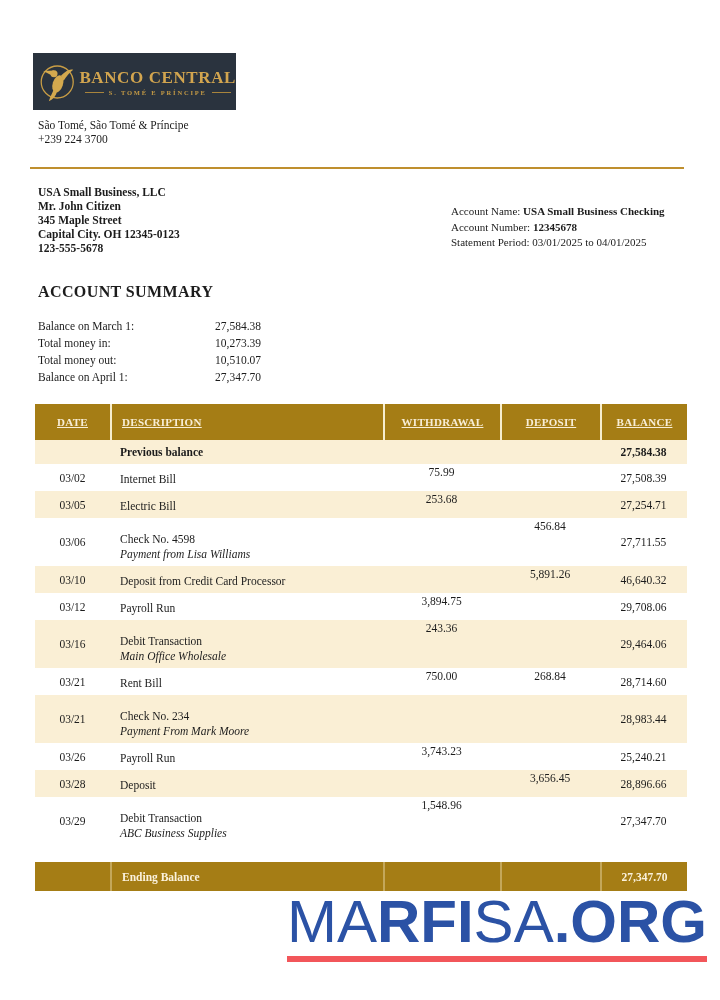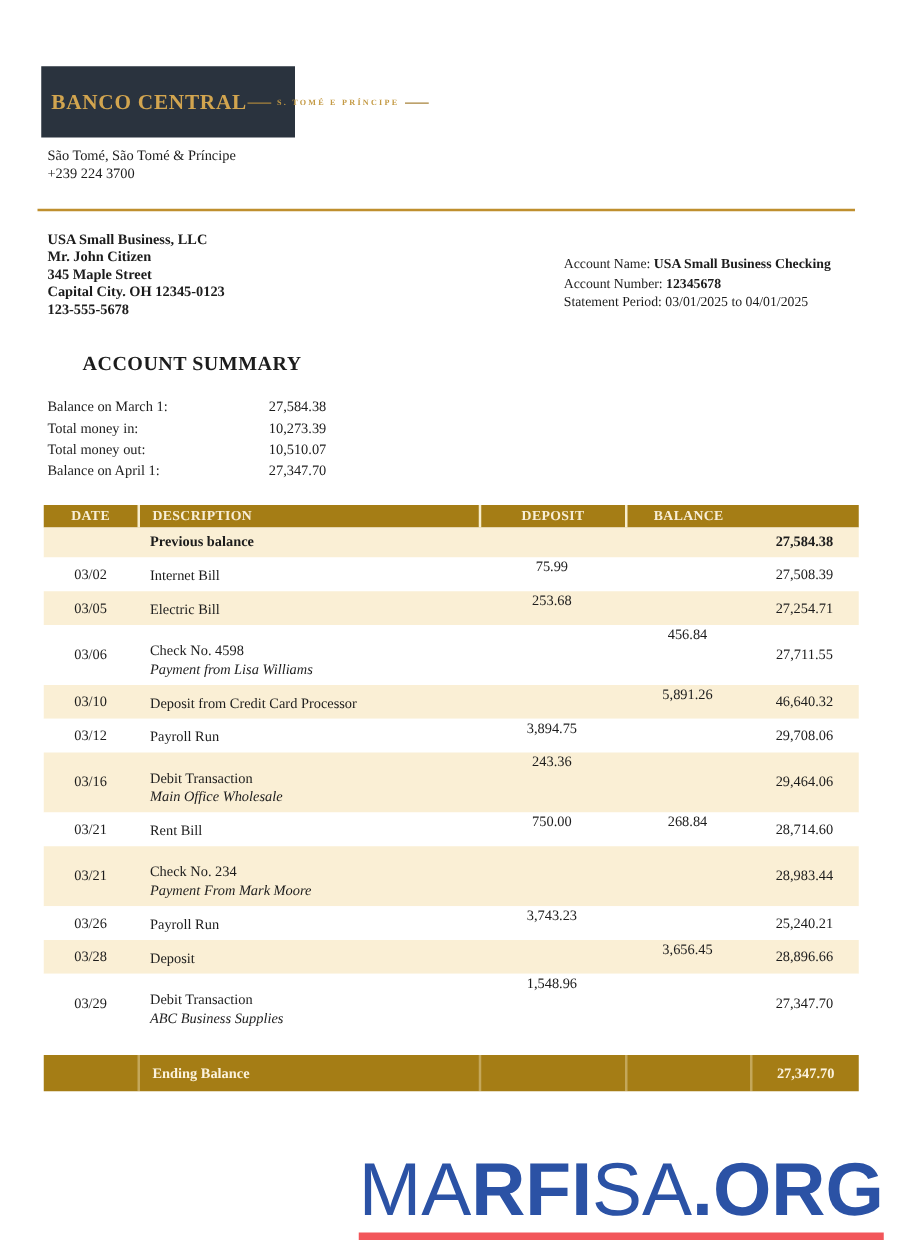--- a/index.html
+++ b/index.html
@@ -11,60 +11,60 @@
   html,body{background:#fff;}
   .page{
     position:relative;width:720px;height:1000px;background:#fff;overflow:hidden;
     font-family:"Liberation Serif","DejaVu Serif",serif;color:var(--ink);
   }
   
   .logo-box{
     position:absolute;left:33px;top:53px;width:203px;height:57px;
     background:var(--navy);display:flex;align-items:center;padding-left:5px;
   }
-  .logo-text{margin-left:3px;display:flex;flex-direction:row;align-items:center;}
+  .logo-text{margin-left:3px;display:flex;flex-direction:column;align-items:center;}
   .logo-name{font-size:17px;font-weight:bold;color:var(--logo-gold);letter-spacing:.6px;white-space:nowrap;}
   .logo-sub{display:flex;align-items:center;gap:5px;margin-top:1px;}
   .logo-sub span{font-size:6.5px;font-weight:bold;color:#c49a45;letter-spacing:1.8px;white-space:nowrap;}
   .dash{width:19px;height:1px;background:#a8843c;}
   
   .contact{position:absolute;left:38px;top:118px;font-size:11.5px;line-height:14px;}
   
   .gold-rule{position:absolute;left:30px;top:167px;width:654px;height:2px;background:var(--rule-gold);}
   
   .customer{position:absolute;left:38px;top:185px;font-weight:bold;font-size:11.5px;line-height:14px;}
   
   .acct-info{position:absolute;left:451px;top:204px;font-size:11px;line-height:15.5px;}
   .acct-info .val-b{font-weight:bold;}
   
-  .summary-title{position:absolute;left:38px;top:283px;font-size:16px;font-weight:bold;letter-spacing:.4px;margin-left:28px;}
+  .summary-title{position:absolute;left:38px;top:283px;font-size:16px;font-weight:bold;letter-spacing:.4px;}
   .summary{position:absolute;left:38px;top:318px;font-size:11.5px;line-height:17px;}
   .summary .lbl{display:inline-block;width:177px;}
   
   .stmt-table{position:absolute;left:35px;top:404px;width:652px;font-size:11.5px;}
   .thead,.trow,.tfoot{display:grid;grid-template-columns:75px 273px 117px 100px 87px;}
-  .thead{height:18px;background:var(--gold);color:var(--header-ink);font-weight:bold;font-size:11px;letter-spacing:.3px;}
+  .thead{height:36px;background:var(--gold);color:var(--header-ink);font-weight:bold;font-size:11px;letter-spacing:.3px;text-decoration:underline;}
   .thead>div{display:flex;align-items:center;justify-content:center;}
   .thead>div:nth-child(n+2){border-left:2px solid #f7eecf;}
   .thead .h-desc{justify-content:flex-start;padding-left:10px;}
   .trow{min-height:27px;background:#fff;}
   .trow.shaded{background:var(--cream);}
   .trow.tall{min-height:48px;}
   .trow.bold{font-weight:bold;min-height:24px;}
   .c-date{display:flex;align-items:center;justify-content:center;}
   .c-desc{display:flex;flex-direction:column;justify-content:flex-end;padding:4px 6px 4px 10px;line-height:15px;font-family:Liberation Serif, serif;}
   .c-desc .d2{font-style:italic;}
   .c-amt{display:flex;justify-content:center;align-items:flex-start;padding-top:2px;}
   .c-bal{display:flex;align-items:center;justify-content:center;}
   .tfoot{margin-top:17px;height:29px;background:var(--gold);color:#fbf2dd;font-weight:bold;}
   .tfoot>div{display:flex;align-items:center;justify-content:center;}
   .tfoot>div:nth-child(n+2){border-left:2px solid rgba(255,246,222,.35);}
   .tfoot .f-desc{justify-content:flex-start;padding-left:10px;}
   
-  .watermark{position:absolute;right:13px;top:922px;text-align:center;
+  .watermark{position:absolute;right:13px;top:892px;text-align:center;
     font-family:"Liberation Sans","DejaVu Sans",sans-serif;color:var(--blue);
     font-size:60px;line-height:60px;letter-spacing:0;}
   .watermark .seg-b{font-weight:bold;}
   .wm-underline{height:6px;background:var(--red);margin-top:4px;width:100%;}
 </style>
 </head>
 <body>
 
 <div class="page">
 
@@ -115,20 +115,21 @@
     <div><span class="lbl">Balance on March 1:</span><span>27,584.38</span></div>
     <div><span class="lbl">Total money in:</span><span>10,273.39</span></div>
     <div><span class="lbl">Total money out:</span><span>10,510.07</span></div>
     <div><span class="lbl">Balance on April 1:</span><span>27,347.70</span></div>
   </div>
 
   <div class="stmt-table">
     <div class="thead">
       <div>DATE</div>
       <div class="h-desc">DESCRIPTION</div>
+      <div>WITHDRAWAL</div>
       <div>DEPOSIT</div>
       <div>BALANCE</div>
     </div>
     <div>
         <div class="trow shaded bold">
           <div class="c-date"></div>
           <div class="c-desc">
             <div class="d1">Previous balance</div>
           </div>
           <div class="c-amt"></div>

